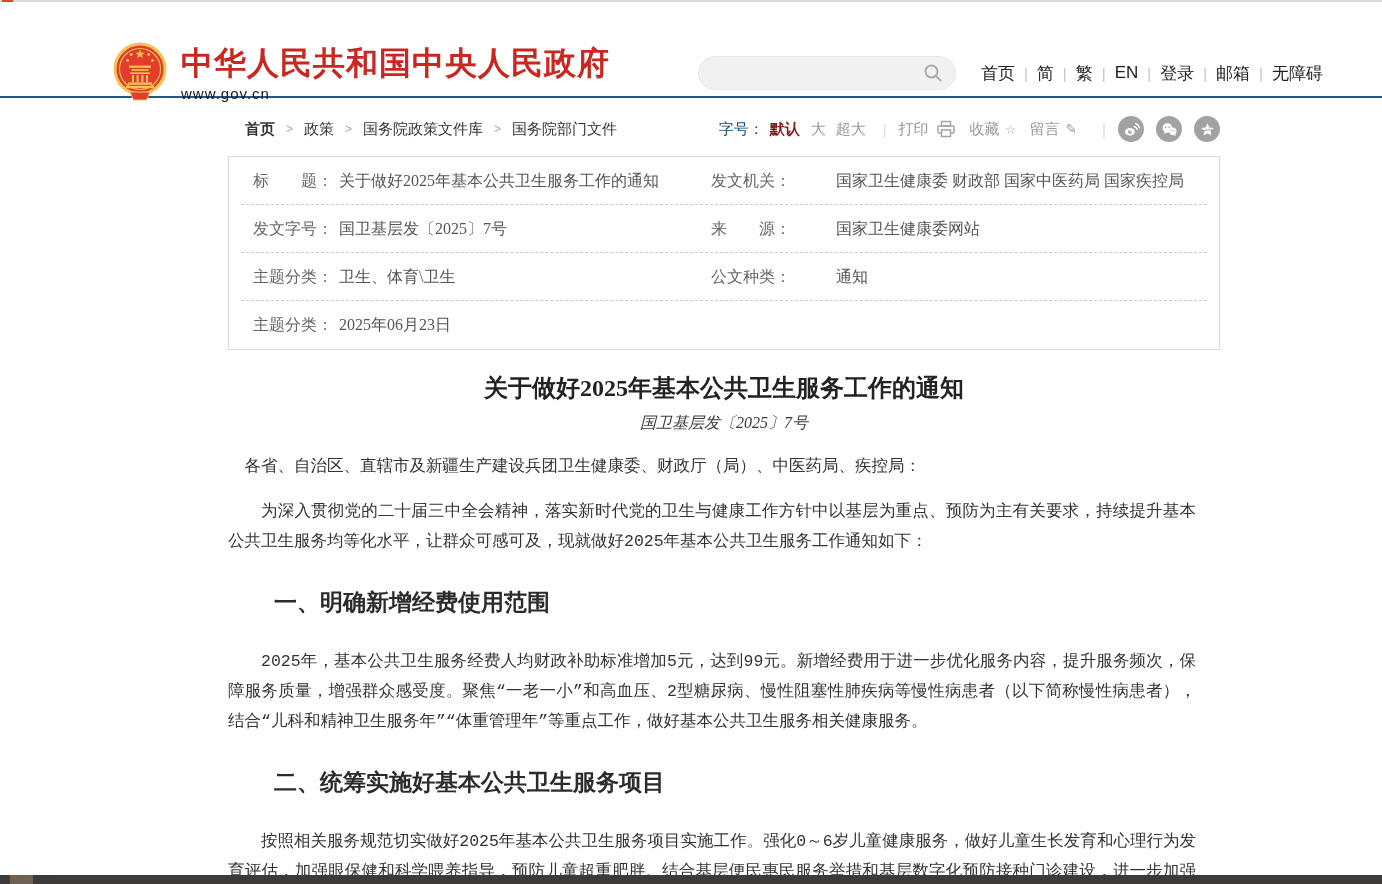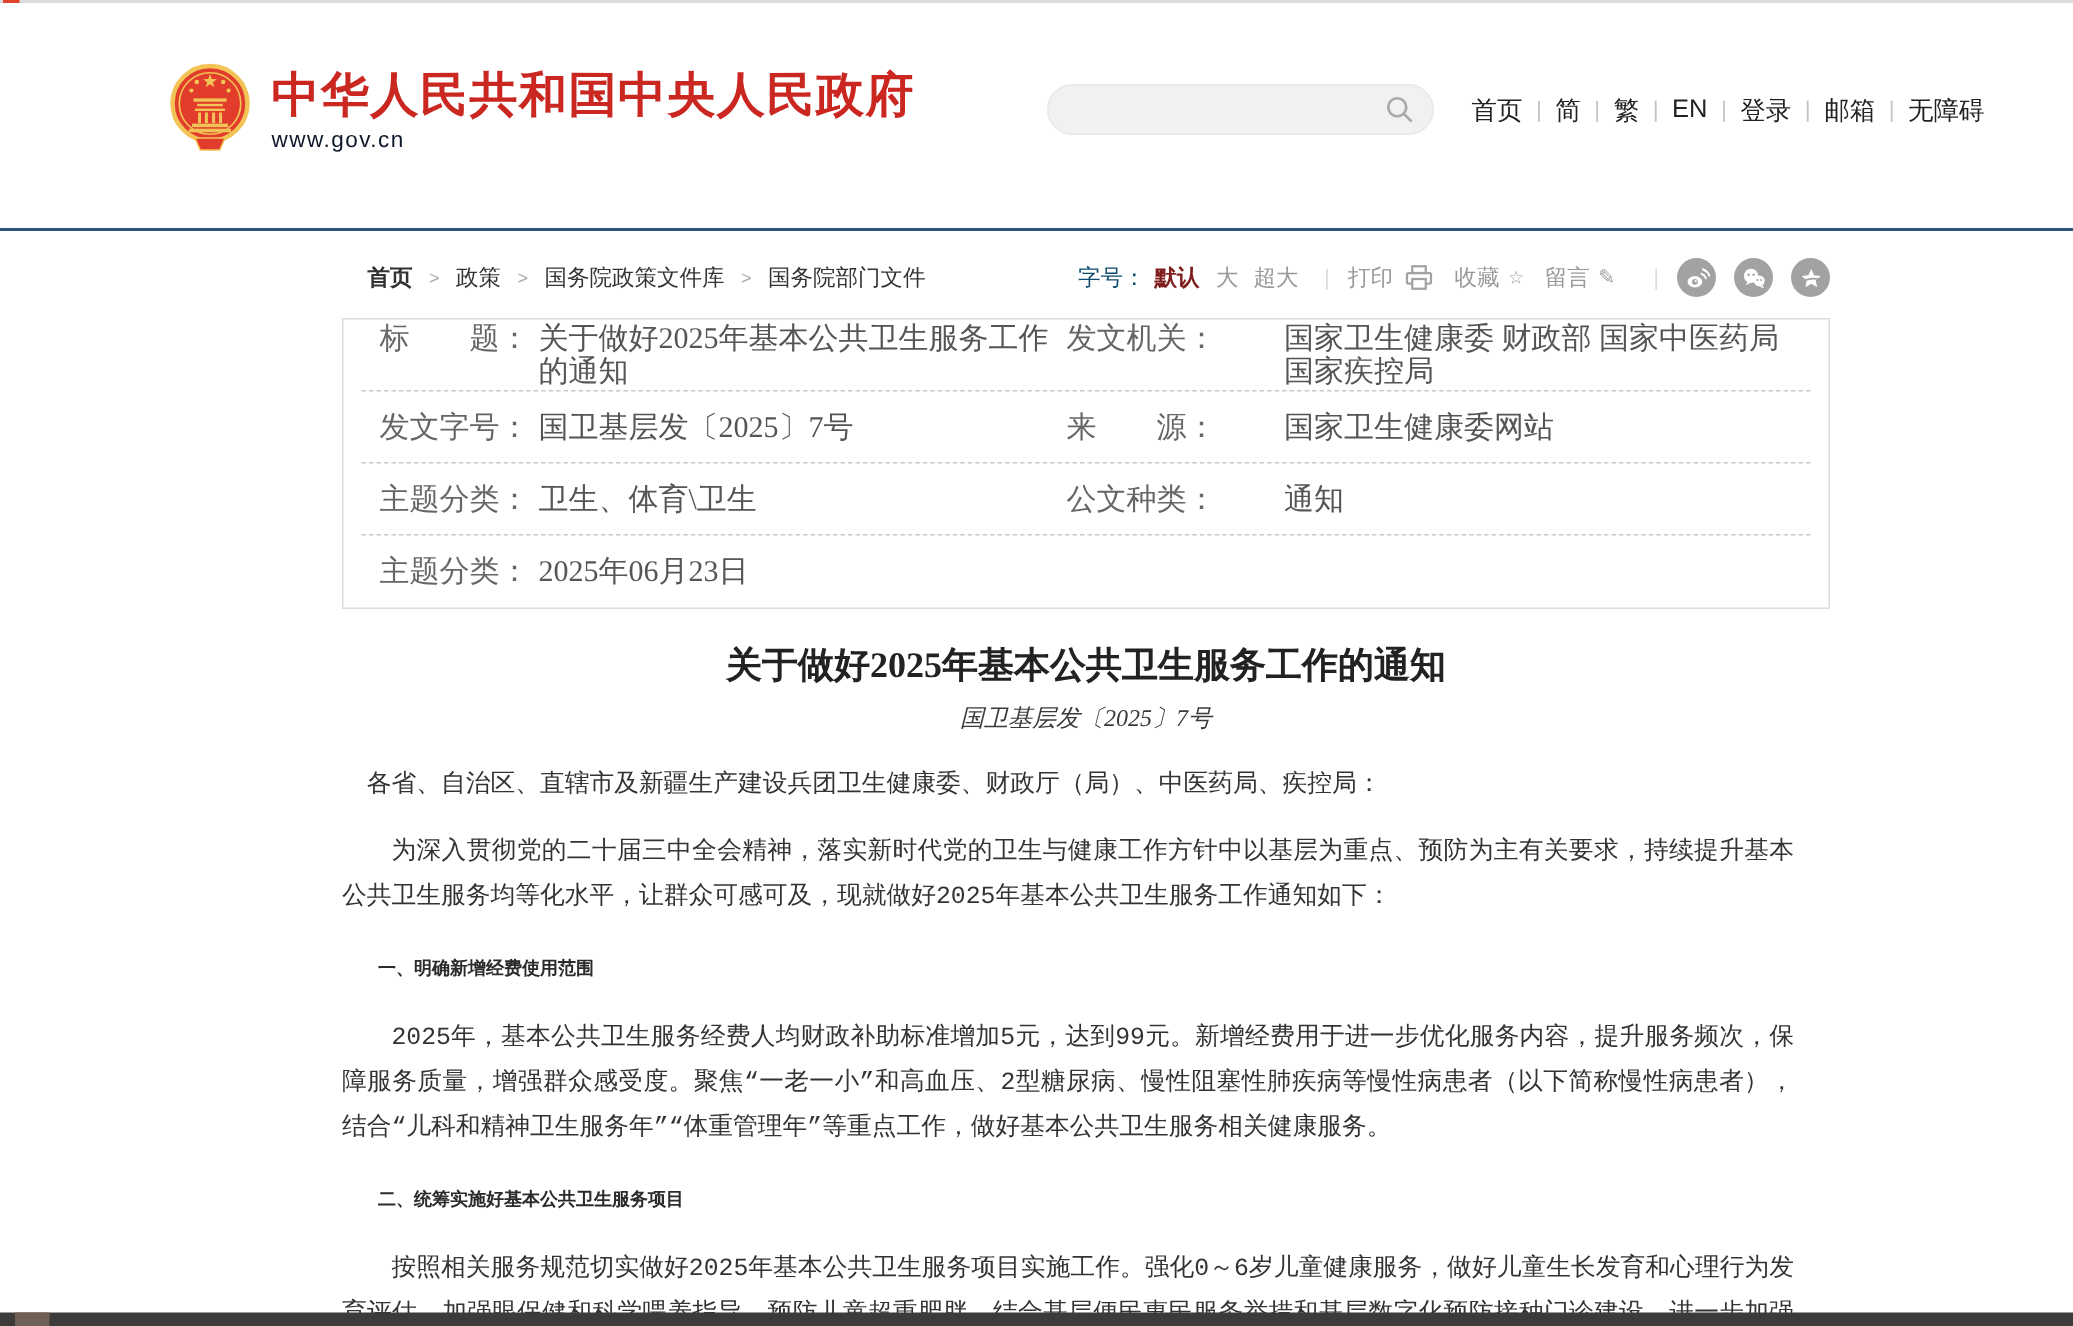--- a/index.html
+++ b/index.html
@@ -8,21 +8,21 @@
     background: #fff;
     font-family: "Liberation Sans", "DejaVu Sans", sans-serif;
     position: relative;
     overflow: hidden;
     color: #333;
   }
   .topline { height: 2px; background: #dcdcdc; }
   .corner-mark { position: absolute; top: 0; left: 2px; width: 11px; height: 4px; background: #e0432e; }
 
   
-  .header { height: 150px; position: relative; background: #fff; }
+  .header { height: 94px; position: relative; background: #fff; }
   .logo-wrap { position: absolute; left: 113px; top: 40px; display: flex; align-items: flex-start; }
   .site-text { margin-left: 14px; padding-top: 2px; }
   .site-title { color: #cb2721; font-size: 32px; font-weight: bold; letter-spacing: 1px; line-height: 38px; }
   .site-url { color: #0f172a; font-size: 15px; margin-top: 3px; letter-spacing: 1px; }
 
   .search-nav { position: absolute; right: 50px; top: 54px; display: flex; align-items: center; }
   .search-box { width: 258px; height: 34px; background: #f1f1f1; border: 1px solid #e8e8e8;
     border-radius: 17px; display: flex; align-items: center; padding: 0 12px; margin-right: 16px; }
   .search-input { flex: 1; border: none; background: transparent; outline: none; font-size: 14px; color: #333; }
   .nav { display: flex; align-items: center; font-size: 17px; color: #222; }
@@ -47,37 +47,37 @@
   .tool-sep { color: #ddd; margin: 0 12px; }
   .tool-item { display: flex; align-items: center; color: #999; margin-right: 14px; cursor: pointer; font-family: Liberation Mono, monospace; }
   .tool-item .glyph { margin-left: 6px; color: #a3a3a3; font-size: 17px; line-height: 1; }
   .share-circle { width: 26px; height: 26px; border-radius: 50%; background: #a2a2a2;
     display: inline-flex; align-items: center; justify-content: center; margin-left: 12px; cursor: pointer; }
 
   
   .meta-table { margin-top: 14px; border: 1px solid #dcdcdc; font-family: "Liberation Serif", "DejaVu Serif", serif; }
   .meta-row { display: flex; align-items: center; min-height: 48px; margin: 0 12px; border-bottom: 1px dashed #c9c9c9; }
   .meta-row:last-child { border-bottom: none; }
-  .meta-cell { display: flex; font-size: 20px; line-height: 22px; }
+  .meta-cell { display: flex; font-size: 16px; line-height: 22px; }
   .meta-cell.left { width: 470px; padding-left: 12px; flex-shrink: 0; }
   .meta-cell.right { flex: 1; gap: 39px; }
   .meta-label { color: #666; white-space: pre; flex-shrink: 0; }
   .meta-value { color: #555; padding-left: 6px; }
 
   
   .doc-title { margin-top: 22px; text-align: center; font-family: "Liberation Serif", "DejaVu Serif", serif;
     font-size: 24px; font-weight: bold; color: #222; line-height: 32px; }
   .doc-number { margin-top: 9px; text-align: center; font-family: "Liberation Serif", "DejaVu Serif", serif;
     font-style: italic; font-size: 16px; color: #3a3a3a; }
   .doc-body { margin-top: 18px; width: 968px; font-family: "Liberation Serif", "DejaVu Serif", serif;
     font-size: 16.5px; line-height: 30px; color: #333; text-align: justify; }
   .doc-body p { margin: 15px 0; text-indent: 2em; font-family: Liberation Mono, monospace; }
   .doc-body p.salutation { text-indent: 1em; margin-top: 0; }
-  .doc-body .section-heading { font-family: "Liberation Sans", "DejaVu Sans", sans-serif; font-size: 12px;
-    font-weight: bold; color: #2b2b2b; margin: 17px 0; text-indent: 2em; line-height: 30px; }
+  .doc-body .section-heading { font-family: "Liberation Sans", "DejaVu Sans", sans-serif; font-size: 23px;
+    font-weight: bold; color: #2b2b2b; margin: 30px 0; text-indent: 2em; line-height: 30px; }
 
   
   .bottom-bar { position: absolute; left: 0; bottom: 0; width: 100%; height: 9px; background: #3d3b3a; }
   .bottom-bar .light-seg { position: absolute; left: 10px; top: 0; width: 23px; height: 100%; background: #6e6055; }
 </style>
 </head>
 <body>
 
 <div class="topline"></div>
 <div class="corner-mark"></div>

